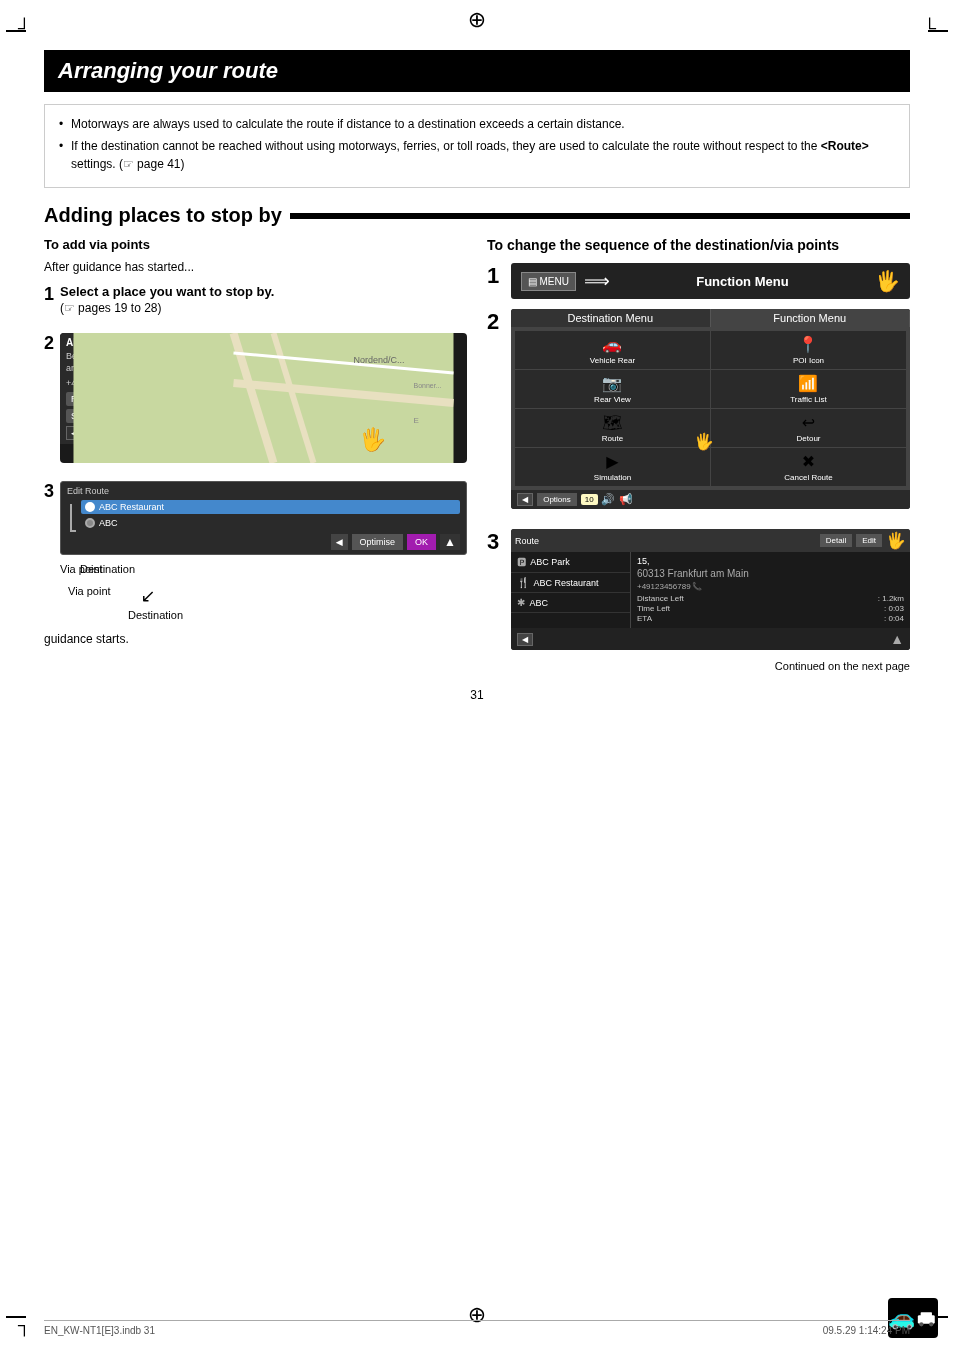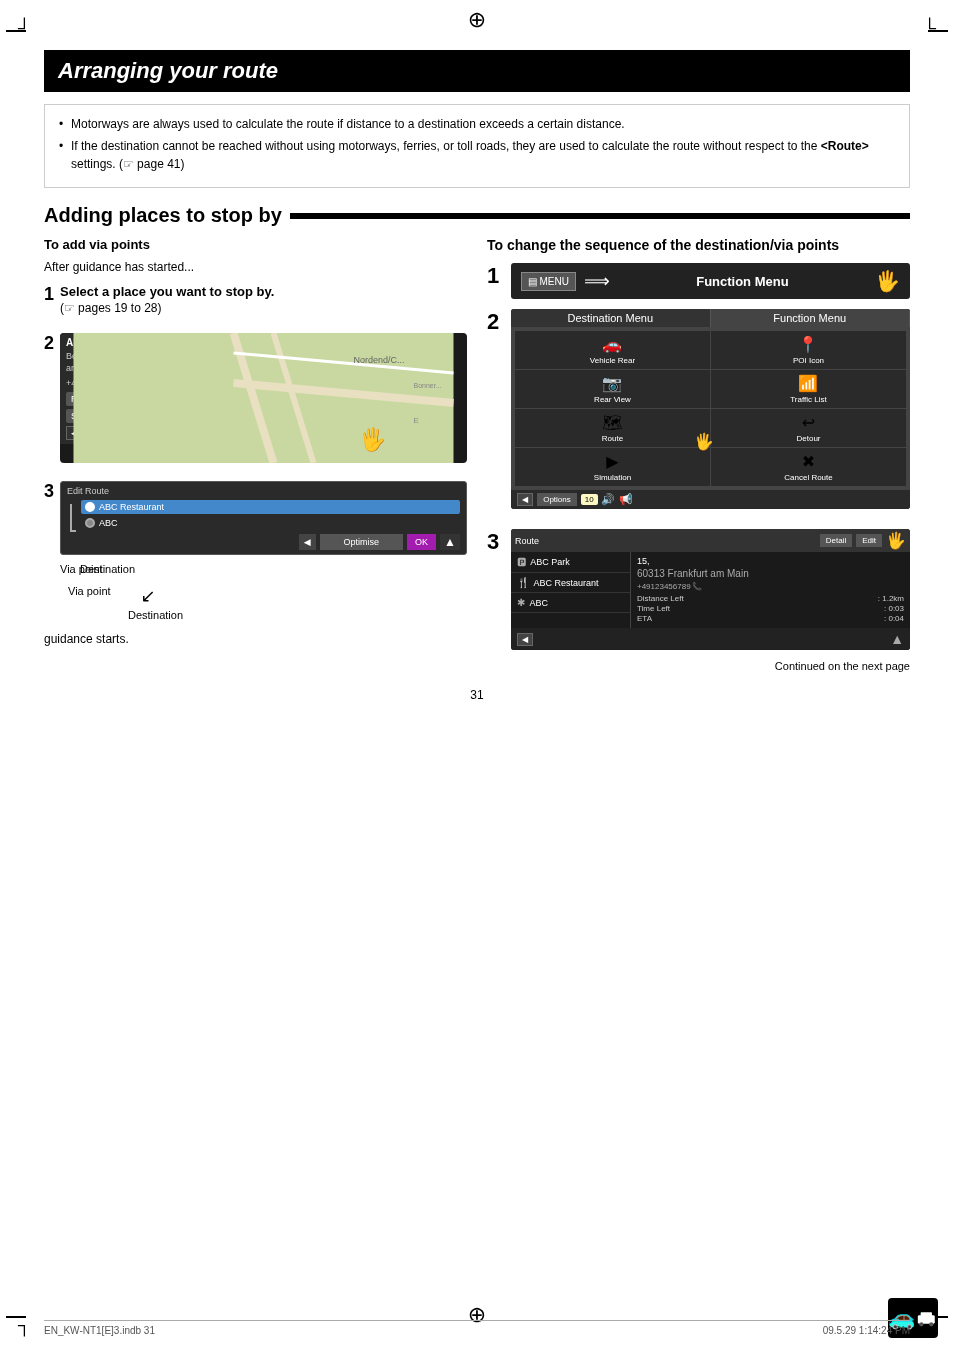--- a/index.html
+++ b/index.html
@@ -657,21 +657,21 @@
               </div>
               <div class="route-item">
                 <div class="icon-dot" style="background:#888;border-color:#aaa;"></div>
                 <span class="item-text">ABC</span>
               </div>
 
               <div style="position:absolute;left:3px;top:4px;height:28px;border-left:2px solid #aaa;border-bottom:2px solid #aaa;width:6px;"></div>
             </div>
             <div class="edit-btns">
               <button style="background:#444;color:#fff;border:none;font-size:9px;padding:2px 5px;">◀</button>
-              <button style="background:#555;color:#fff;border:none;font-size:9px;padding:2px 24px;text-align:center;">Optimise</button>
+              <button style="background:#555;color:#fff;border:none;font-size:9px;padding:2px 8px;text-align:center;">Optimise</button>
               <button style="background:#a21caf;color:#fff;border:none;font-size:9px;padding:2px 8px;">OK</button>
               <button style="background:#333;border:none;font-size:12px;padding:1px 4px;color:#fff;">▲</button>
             </div>
           </div>
 
           <div style="position:relative;margin-left:20px;">
             <div style="font-size:11px;margin-bottom:2px;">Destination</div>
             <div style="font-size:11px;position:absolute;top:0;left:-20px;">Via point</div>
           </div>
 

